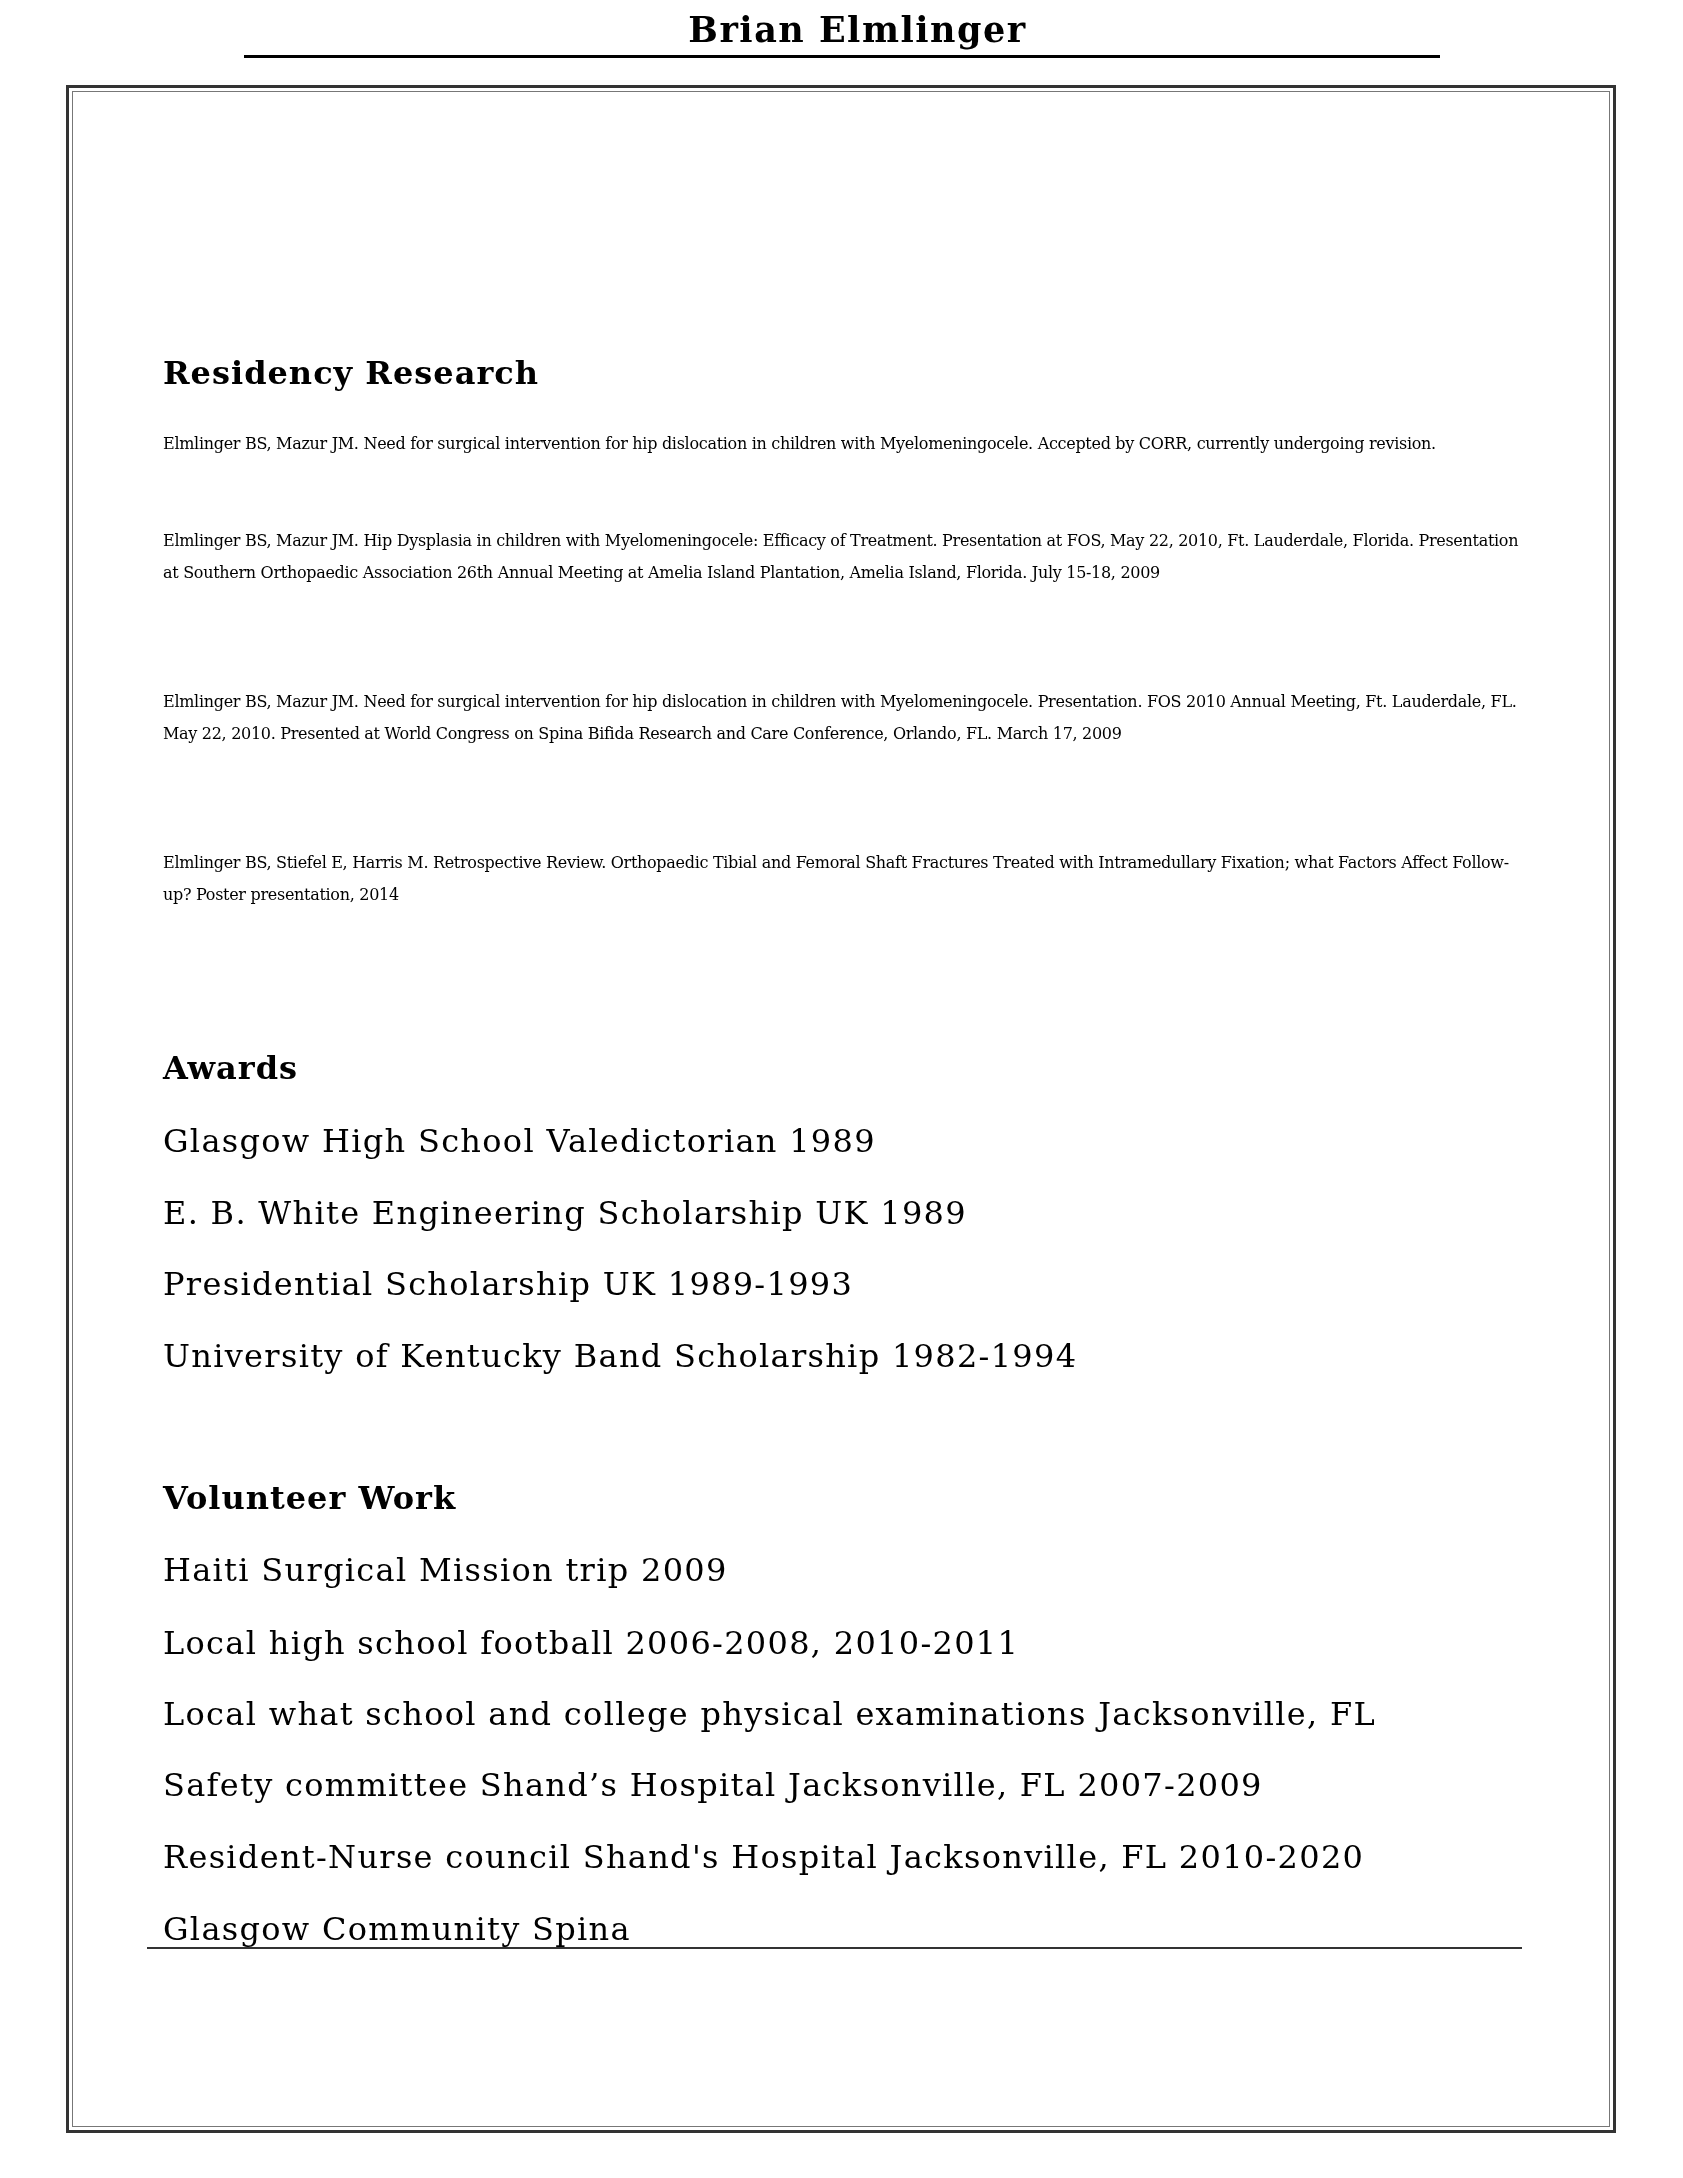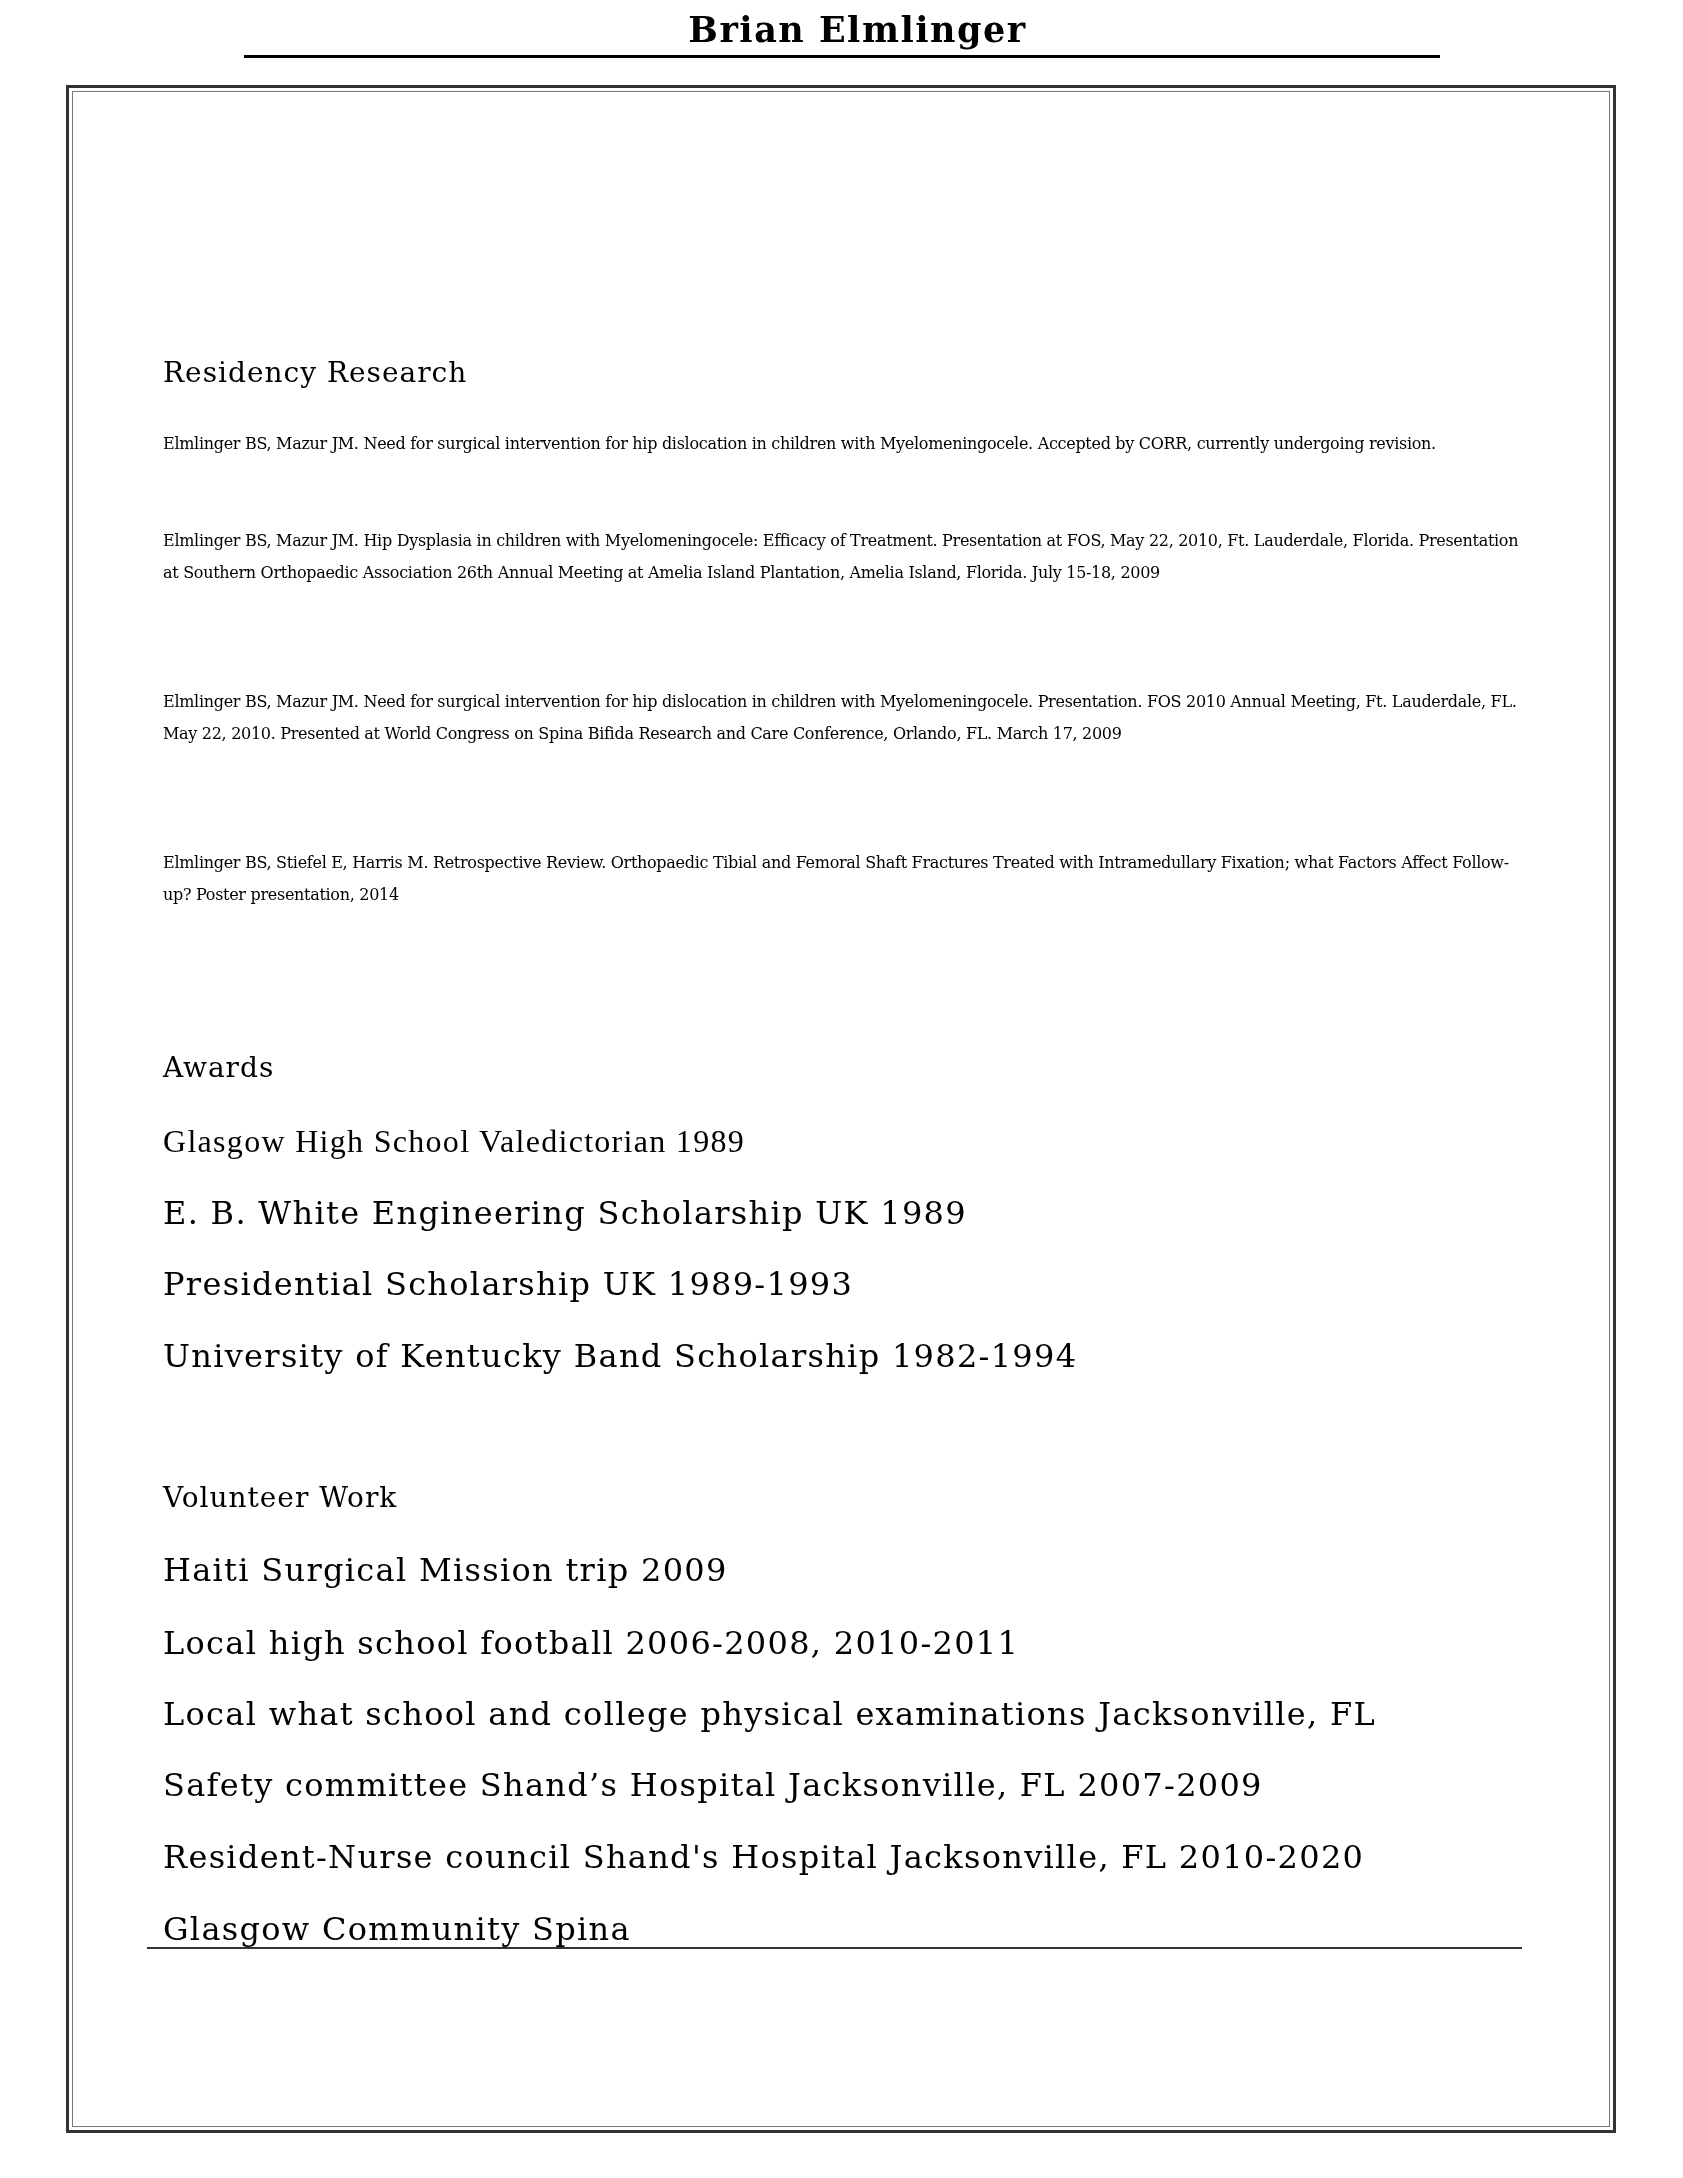--- a/index.html
+++ b/index.html
@@ -4,21 +4,21 @@
 <style>
   html, body { margin:0; padding:0; background:#ffffff; }
   body { width:1683px; height:2178px; position:relative; overflow:hidden;
          font-family:"DejaVu Serif", "Liberation Serif", serif; color:#000; }
   .title { position:absolute; left:16px; width:1683px; top:8px; text-align:center;
            font-weight:bold; font-size:35px; letter-spacing:1.5px; line-height:44px; }
   .title-rule { position:absolute; left:244px; width:1196px; top:55px; height:3px; background:#000; }
   .frame { position:absolute; left:66px; top:85px; width:1550px; height:2048px;
            border:3px solid #333; box-sizing:border-box; }
   .frame-inner { position:absolute; left:3px; top:3px; right:3px; bottom:3px; border:1.5px solid #777; }
-  .sec-head { position:absolute; left:163px; font-weight:normal; font-size:28px; letter-spacing:1px; line-height:34px;text-align:right; }
+  .sec-head { position:absolute; left:163px; font-weight:bold; font-size:32px; letter-spacing:1px; line-height:34px;text-align:right; }
   .para { position:absolute; left:163px; width:1366px; font-size:16px; line-height:32px; letter-spacing:-0.3px; }
   .item { position:absolute; left:163px; font-size:32px; letter-spacing:1.3px; line-height:40px; white-space:nowrap; }
   .bottom-rule { position:absolute; left:147px; width:1375px; top:1947px; height:2px; background:#333; }
 </style>
 </head>
 <body>
 
 <div class="title">Brian Elmlinger</div>
 <div class="title-rule"></div>
 
@@ -26,21 +26,21 @@
   <div class="frame-inner"></div>
 </div>
 
 <div class="sec-head" style="top:356px;">Residency Research</div>
 <div class="para" style="top:428px;">Elmlinger BS, Mazur JM. Need for surgical intervention for hip dislocation in children with Myelomeningocele.  Accepted by CORR, currently undergoing revision.</div>
 <div class="para" style="top:525px;">Elmlinger BS, Mazur JM. Hip Dysplasia in children with Myelomeningocele: Efficacy of Treatment. Presentation at FOS, May 22, 2010, Ft. Lauderdale, Florida.  Presentation at Southern Orthopaedic Association 26th Annual Meeting at Amelia Island Plantation, Amelia Island, Florida. July 15-18, 2009</div>
 <div class="para" style="top:686px;">Elmlinger BS, Mazur JM. Need for surgical intervention for hip dislocation in children with Myelomeningocele.  Presentation. FOS 2010 Annual Meeting, Ft. Lauderdale, FL. May 22, 2010. Presented at World Congress on Spina Bifida Research and Care Conference, Orlando, FL. March 17, 2009</div>
 <div class="para" style="top:847px;">Elmlinger BS, Stiefel E, Harris M.  Retrospective Review. Orthopaedic Tibial and Femoral Shaft Fractures Treated with Intramedullary Fixation; what Factors Affect Follow-up? Poster presentation, 2014</div>
 
 <div class="sec-head" style="top:1051px;">Awards</div>
-<div class="item" style="top:1121px;font-family:Liberation Serif, serif;">Glasgow High School Valedictorian 1989</div>
+<div class="item" style="top:1121px;">Glasgow High School Valedictorian 1989</div>
 <div class="item" style="top:1193px;">E. B. White Engineering Scholarship UK 1989</div>
 <div class="item" style="top:1264px;">Presidential Scholarship UK 1989-1993</div>
 <div class="item" style="top:1336px;">University of Kentucky Band Scholarship 1982-1994</div>
 
 <div class="sec-head" style="top:1481px;">Volunteer Work</div>
 <div class="item" style="top:1550px;">Haiti Surgical Mission trip 2009</div>
 <div class="item" style="top:1623px;">Local high school football 2006-2008, 2010-2011</div>
 <div class="item" style="top:1694px;">Local what school and college physical examinations Jacksonville, FL</div>
 <div class="item" style="top:1765px;">Safety committee Shand’s Hospital Jacksonville, FL 2007-2009</div>
 <div class="item" style="top:1837px;">Resident-Nurse council Shand's Hospital Jacksonville, FL 2010-2020</div>

